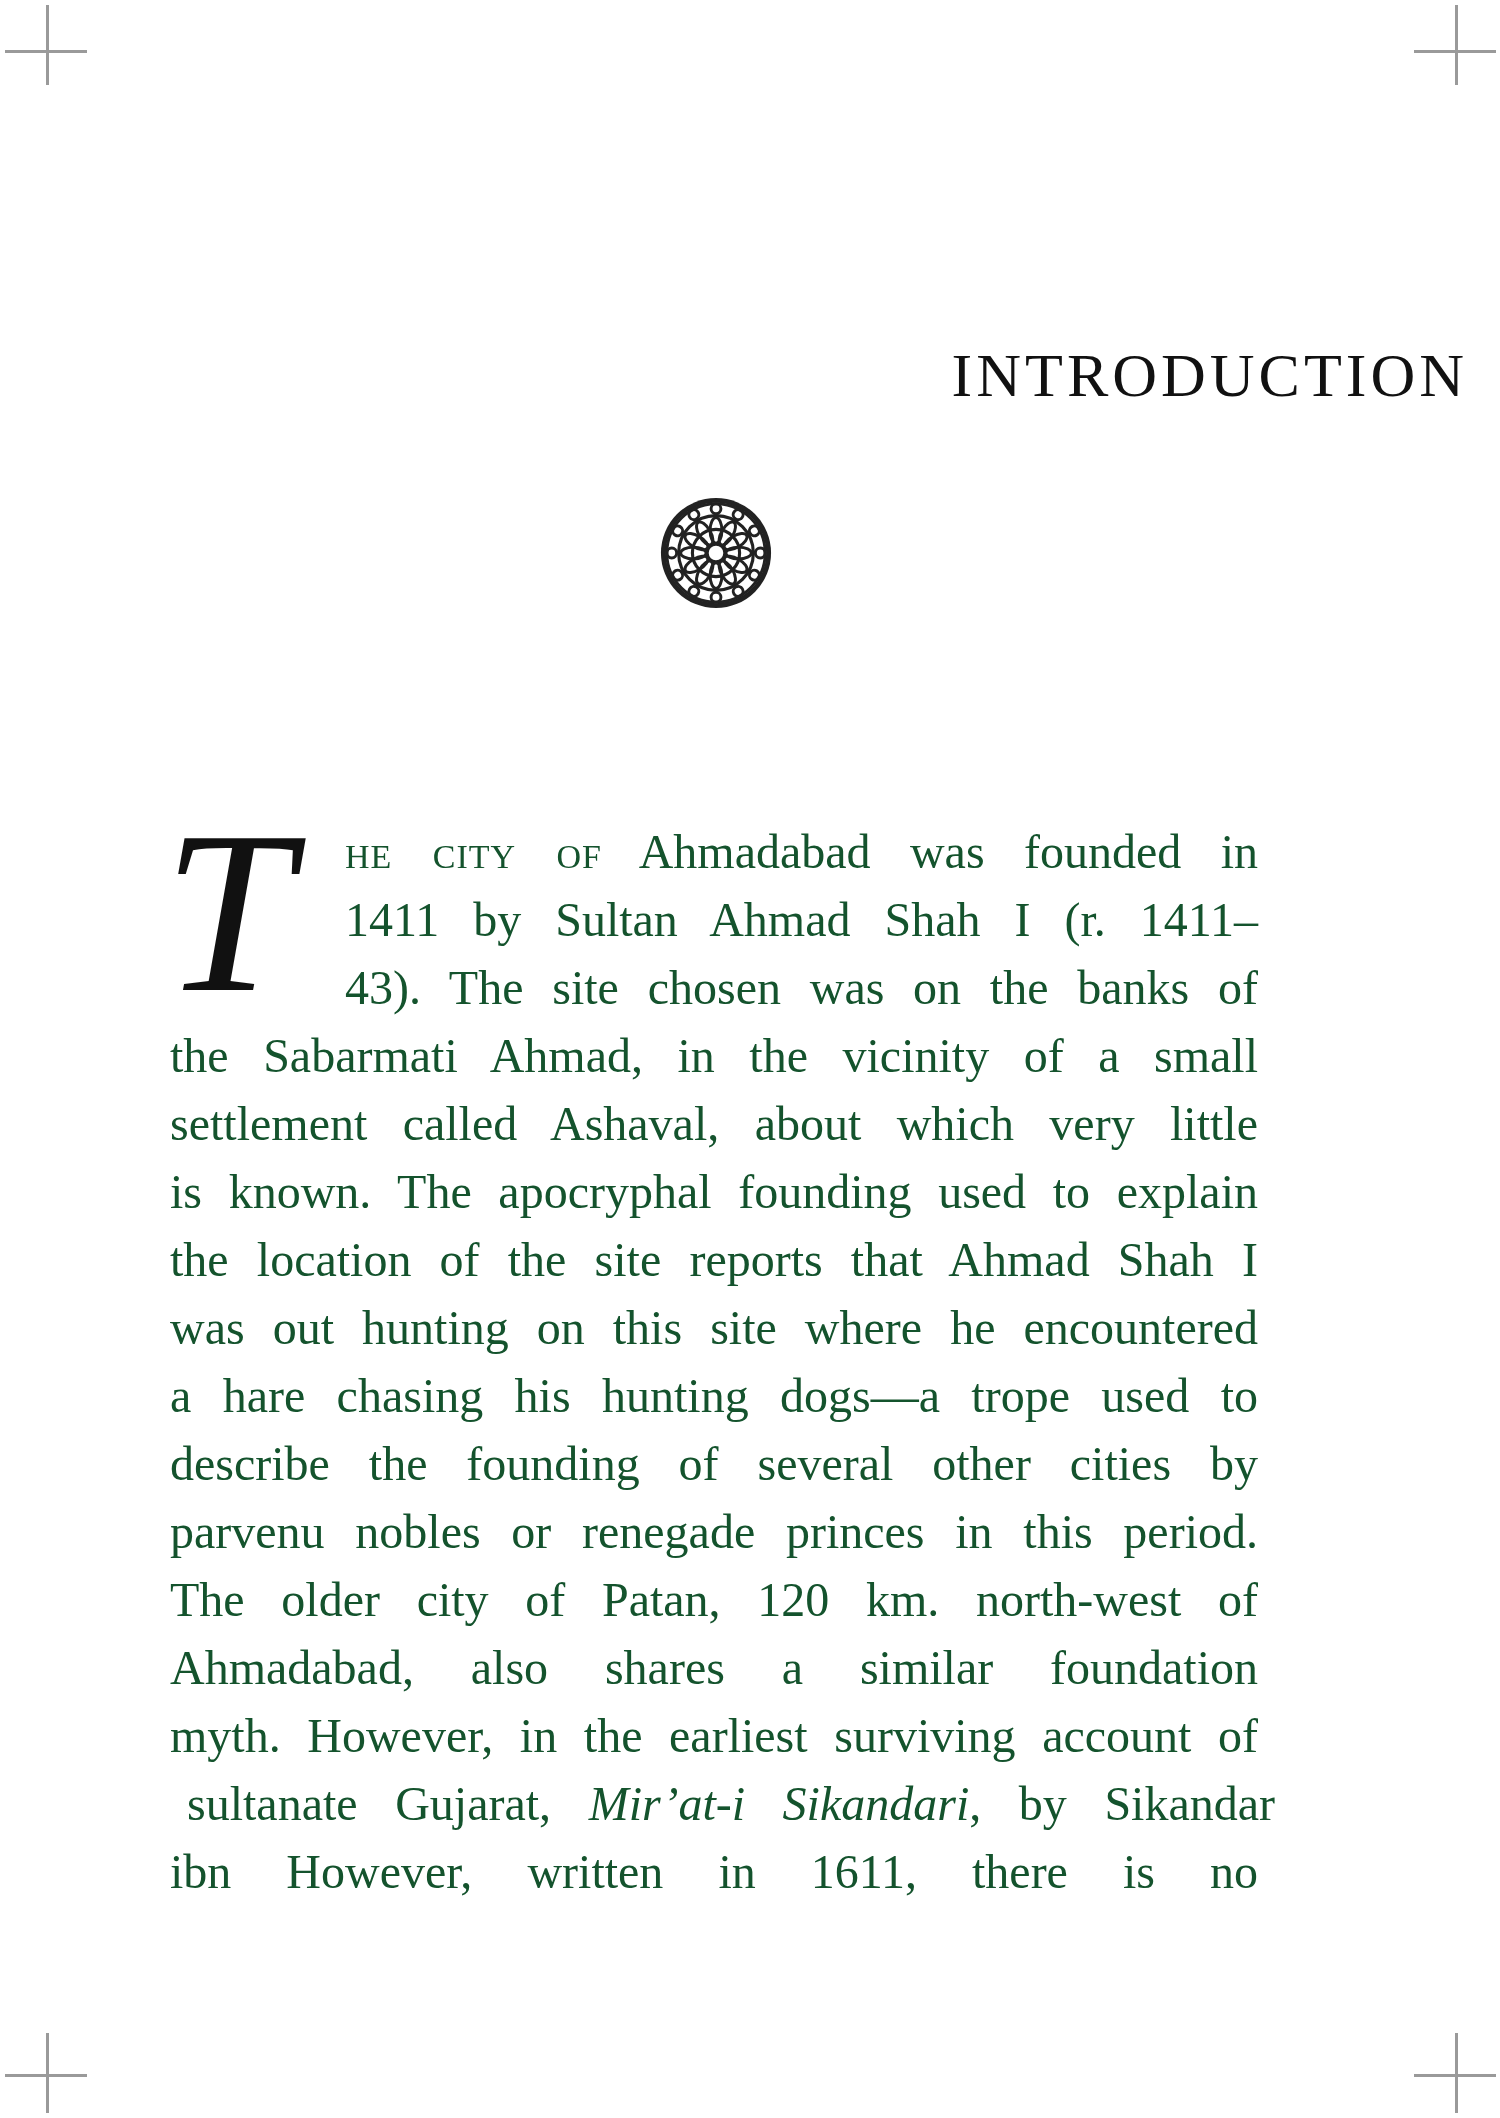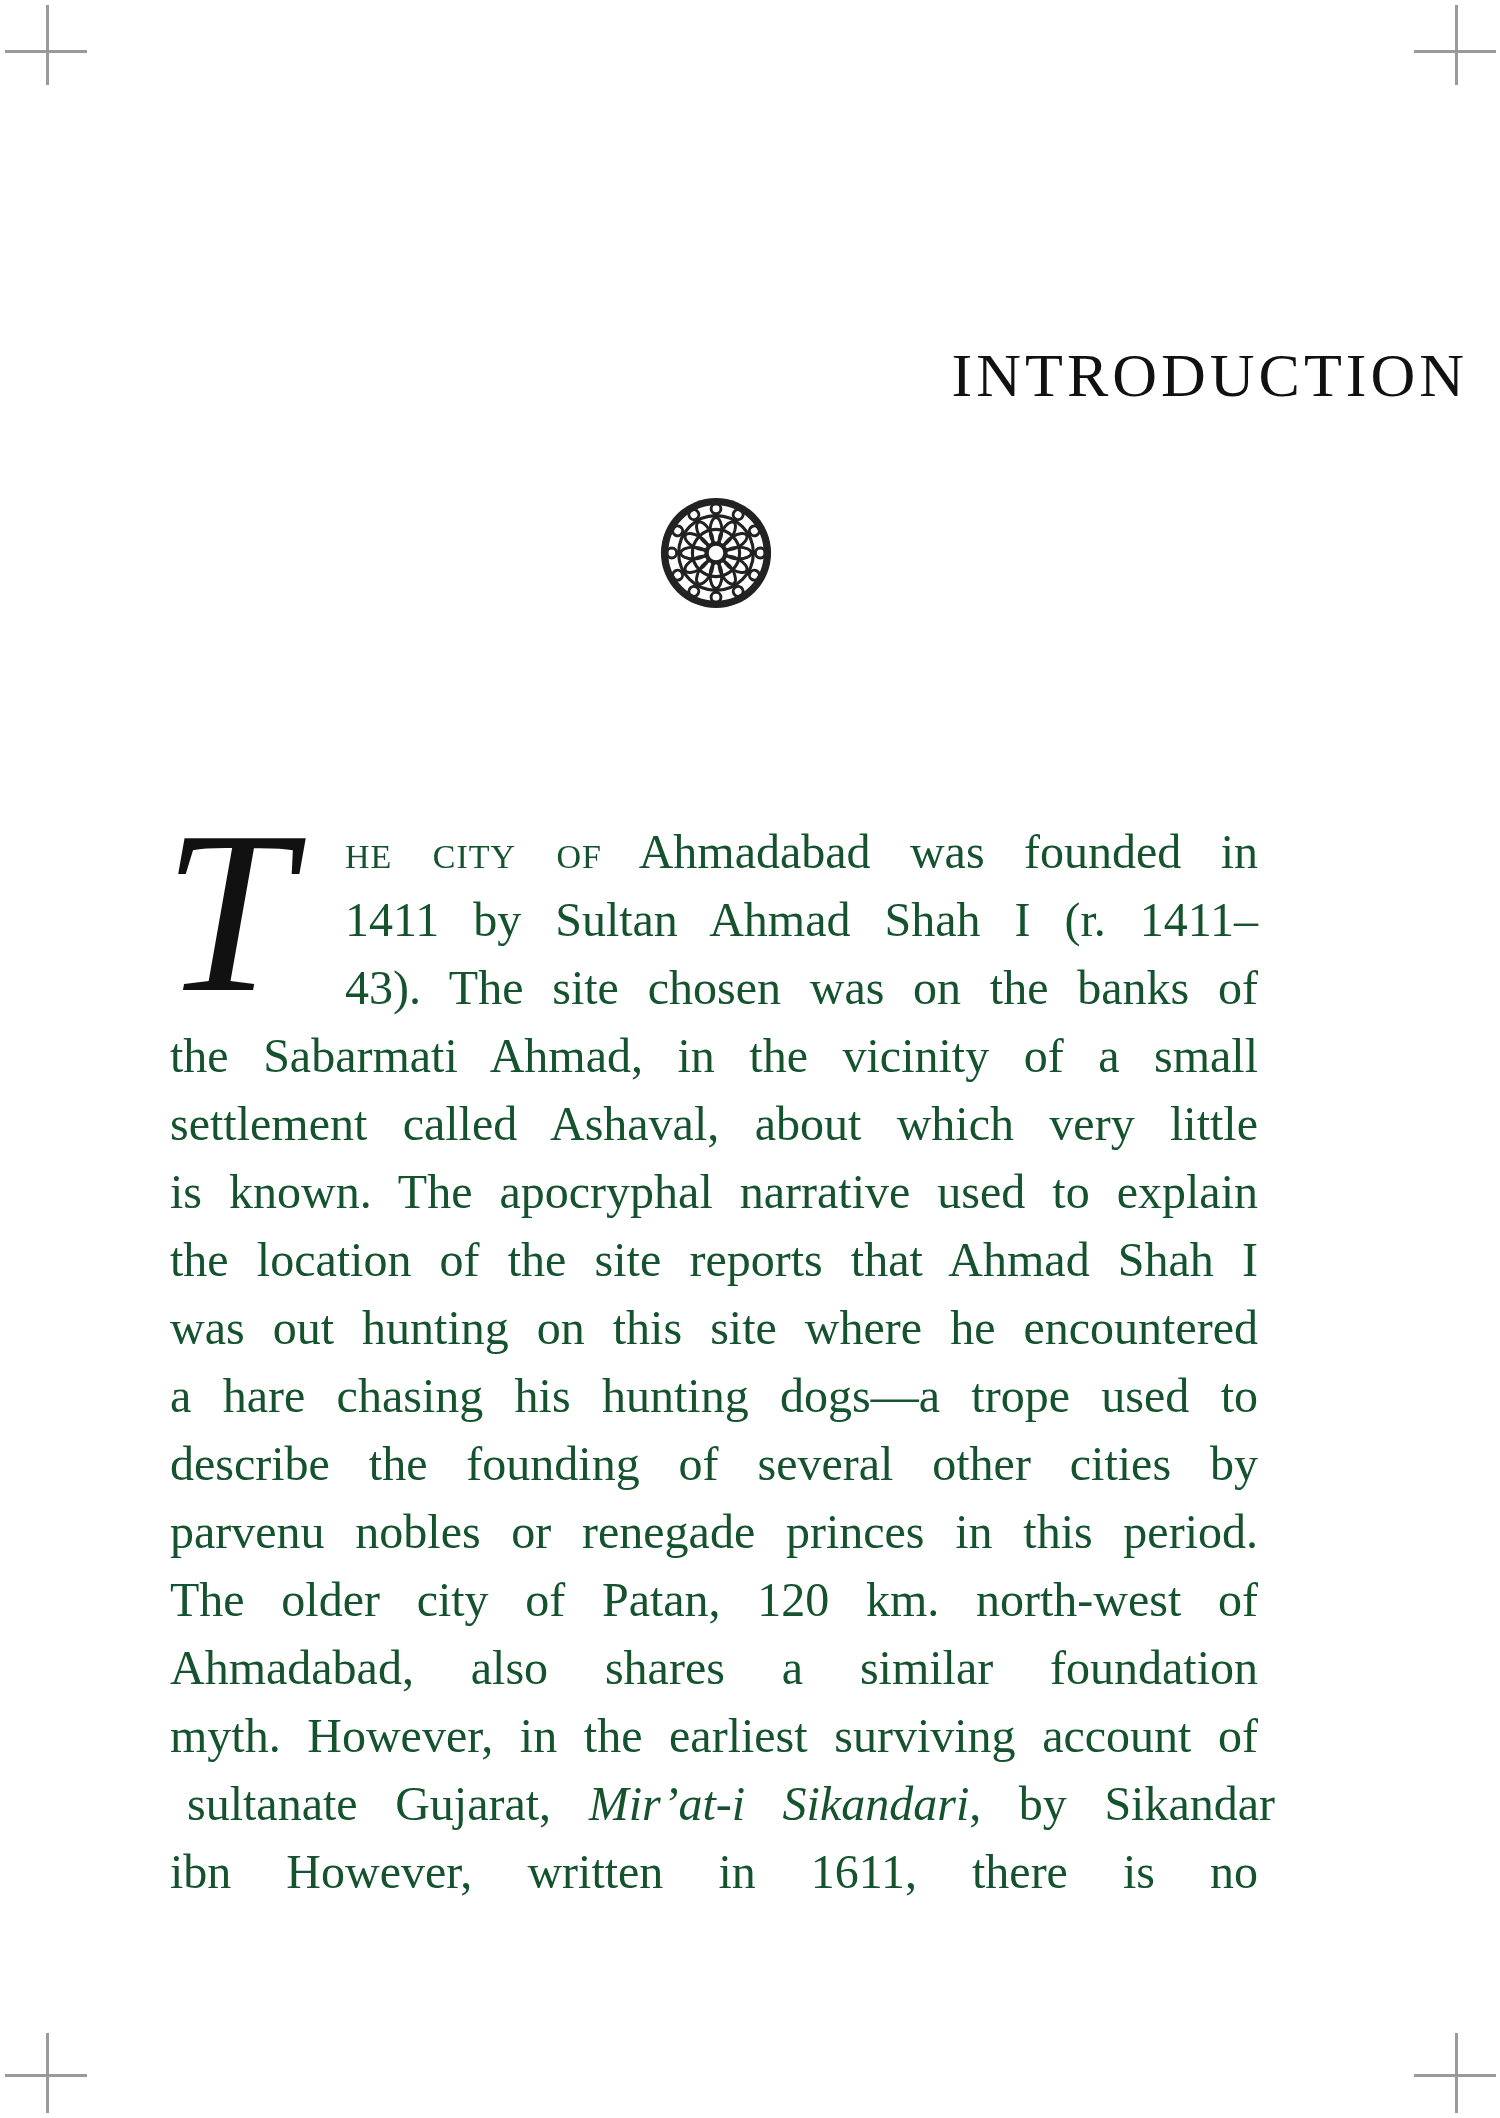--- a/index.html
+++ b/index.html
@@ -94,21 +94,21 @@
   <div class="line" style="left:345px; width:913px; top:954px;">
       <span class="line-inner">43). The site chosen was on the banks of</span>
     </div>
   <div class="line" style="left:170px; width:1088px; top:1022px;">
       <span class="line-inner">the Sabarmati Ahmad, in the vicinity of a small</span>
     </div>
   <div class="line" style="left:170px; width:1088px; top:1090px;">
       <span class="line-inner">settlement called Ashaval, about which very little</span>
     </div>
   <div class="line" style="left:170px; width:1088px; top:1158px;">
-      <span class="line-inner">is known. The apocryphal narrative used to explain</span>
+      <span class="line-inner">is known. The apocryphal founding used to explain</span>
     </div>
   <div class="line" style="left:170px; width:1088px; top:1226px;">
       <span class="line-inner">the location of the site reports that Ahmad Shah I</span>
     </div>
   <div class="line" style="left:170px; width:1088px; top:1294px;">
       <span class="line-inner">was out hunting on this site where he encountered</span>
     </div>
   <div class="line" style="left:170px; width:1088px; top:1362px;">
       <span class="line-inner">a hare chasing his hunting dogs—a trope used to</span>
     </div>

